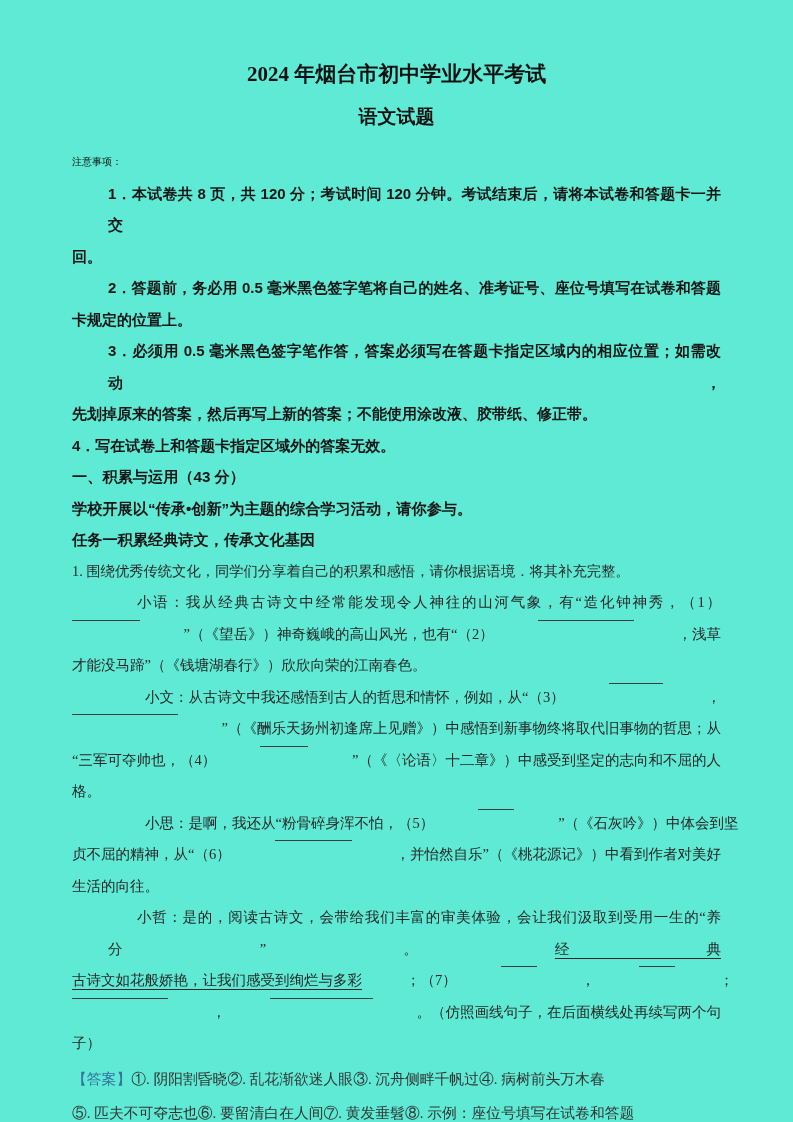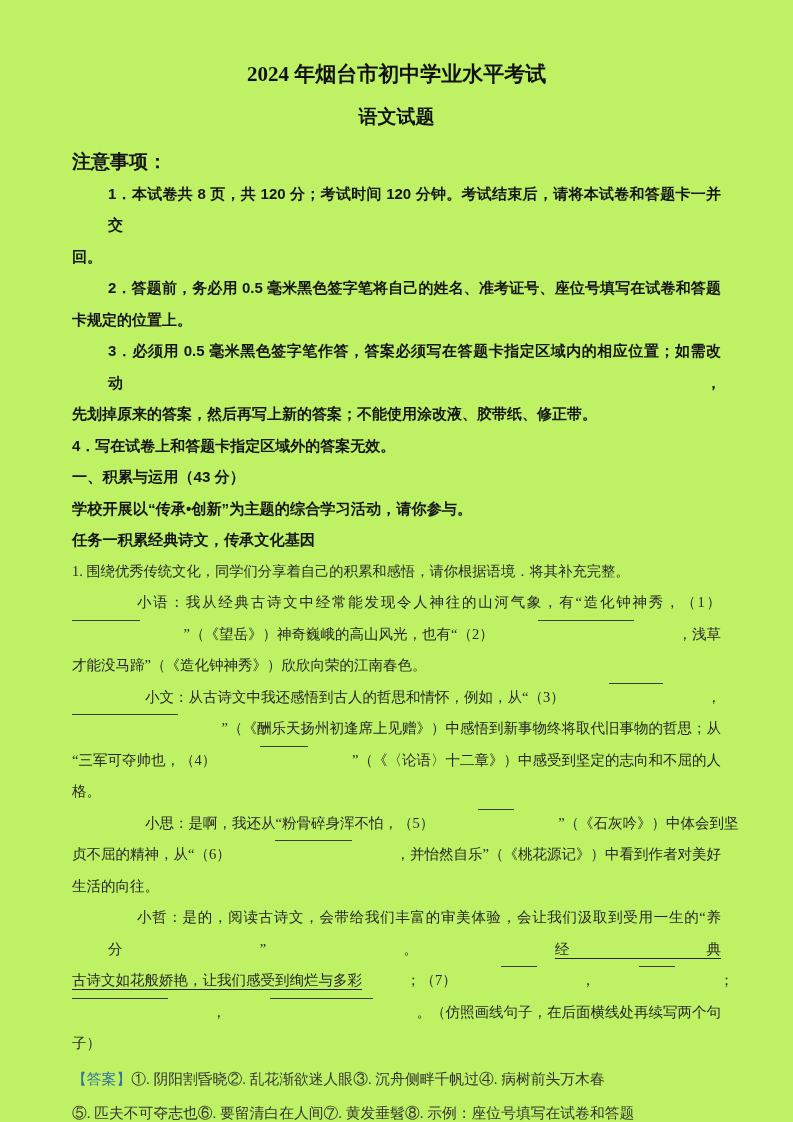--- a/index.html
+++ b/index.html
@@ -1,32 +1,32 @@
 <!DOCTYPE html>
 <html><head>
 <meta charset="utf-8">
 <style>
   html,body{margin:0;padding:0;background:#ffffff;}
   .page{
     width:793px;height:1122px;box-sizing:border-box;
-    padding:58px 72px 40px 72px;background:#bef264;color:#212121;
+    padding:58px 72px 40px 72px;background:#5eead4;color:#212121;
     font-family:"Liberation Serif","DejaVu Serif",serif;
     overflow:hidden;position:relative;
   }
   .title{
     text-align:center;font-weight:700;font-size:21px;line-height:32px;
     font-family:"Liberation Serif","DejaVu Serif",serif;color:#111;
   }
   .subtitle{
     text-align:center;font-weight:700;font-size:19px;line-height:30px;
     margin-top:12px;color:#111;
   }
   .notice-heading{
     font-family:"Liberation Sans","DejaVu Sans",sans-serif;
-    font-weight:700;font-size:19px;line-height:31.5px;margin-top:14px;color:#161616;
+    font-weight:400;font-size:10px;line-height:31.5px;margin-top:14px;color:#161616;
   }
   .line{line-height:31.5px;}
   .n-line{
     font-family:"Liberation Sans","DejaVu Sans",sans-serif;
     font-weight:700;font-size:15px;color:#161616;
   }
   .bold-line{
     font-family:"Liberation Sans","DejaVu Sans",sans-serif;
     font-weight:700;font-size:15.2px;color:#161616;
   }
@@ -74,21 +74,21 @@
   <div class="line q-line">1. 围绕优秀传统文化，同学们分享着自己的积累和感悟，请你根据语境．将其补充完整。</div>
 
   <div>
       <div class="line b-line full indent"><span class="run">小语：我从经典古诗文中经常能发现令人神往的山河气象，有“造化钟神秀，（1）</span></div>
       <div class="line b-line flexline">
         <span class="blank" style="flex: 1 1 120px;"></span>
         <span class="run">”（《望岳》）神奇巍峨的高山风光，也有“（2）</span>
         <span class="blank" style="flex: 1 1 170px;"></span>
         <span class="run">，浅草</span>
       </div>
-      <div class="line b-line"><span class="run">才能没马蹄”（《造化钟神秀》）欣欣向荣的江南春色。</span></div>
+      <div class="line b-line"><span class="run">才能没马蹄”（《钱塘湖春行》）欣欣向荣的江南春色。</span></div>
       <div class="line b-line flexline">
         <span class="ind-sp"></span>
         <span class="run">小文：从古诗文中我还感悟到古人的哲思和情怀，例如，从“（3）</span>
         <span class="blank" style="flex: 1 1 150px;"></span>
         <span class="run">，</span>
       </div>
       <div class="line b-line flexline">
         <span class="blank" style="flex: 1 1 150px;"></span>
         <span class="run">”（《酬乐天扬州初逢席上见赠》）中感悟到新事物终将取代旧事物的哲思；从</span>
       </div>

